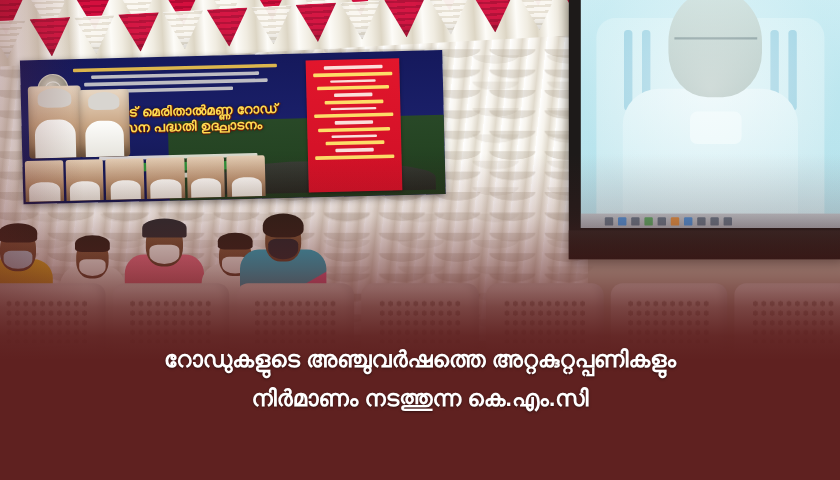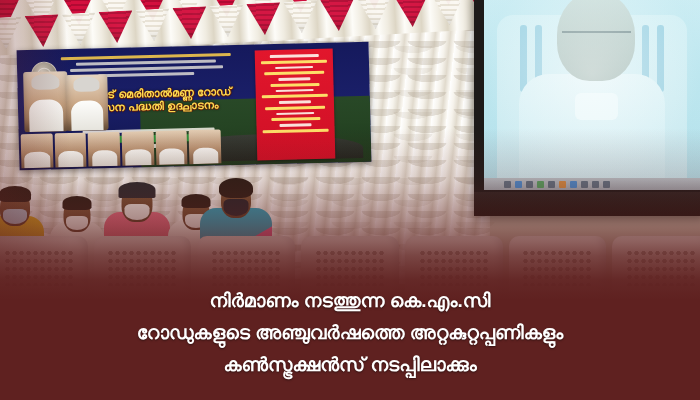--- a/index.html
+++ b/index.html
@@ -649,18 +649,17 @@
           <div class="holes"></div>
         </div>
     </div>
 
   </div>
 
   <div class="overlay-left"></div>
   <div class="overlay"></div>
 
   <div class="caption">
+    <div>റോഡുകളുടെ അഞ്ചുവർഷത്തെ അറ്റകുറ്റപ്പണികളും</div>
     <div>നിർമാണം നടത്തുന്ന കെ.എം.സി</div>
-    <div>റോഡുകളുടെ അഞ്ചുവർഷത്തെ അറ്റകുറ്റപ്പണികളും</div>
-    <div>കൺസ്ട്രക്ഷൻസ് നടപ്പിലാക്കും</div>
   </div>
 
 </div>
 
 </body></html>

